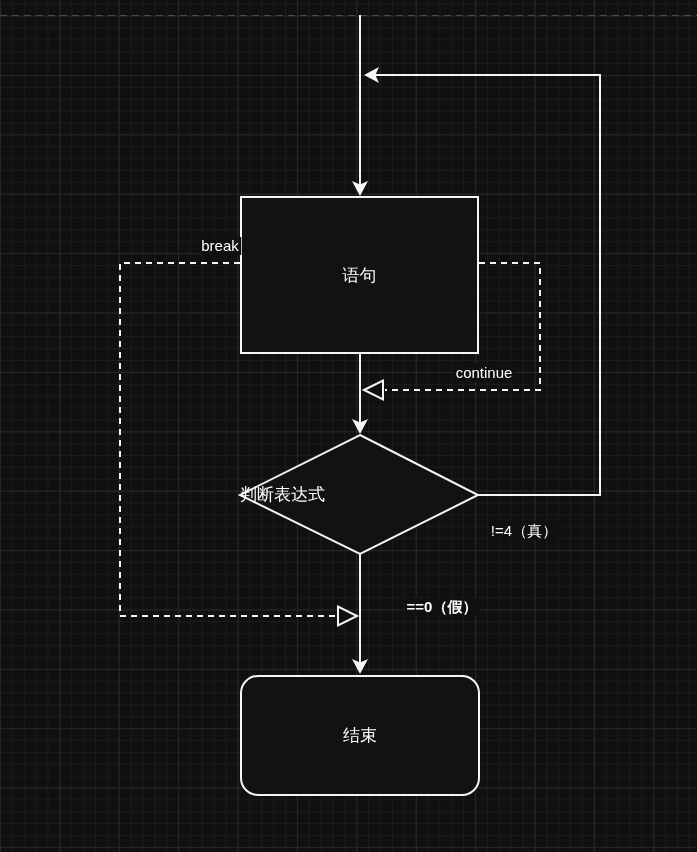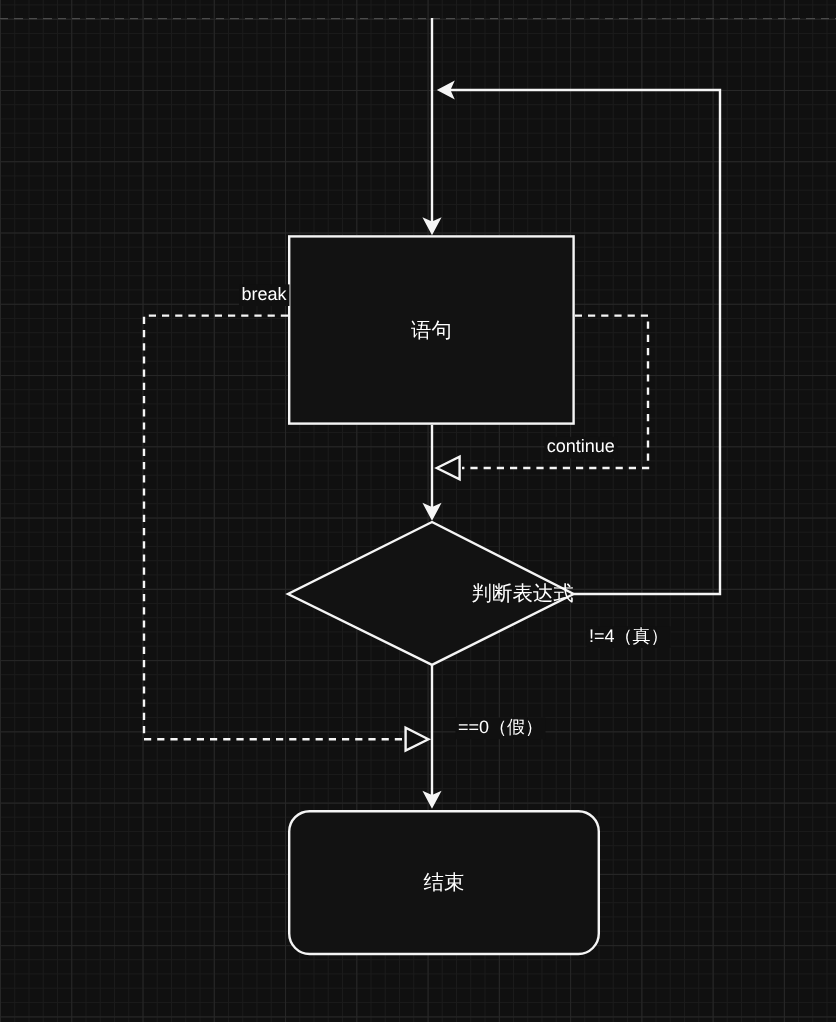--- a/index.html
+++ b/index.html
@@ -69,48 +69,48 @@
     justify-content: center;
     color: #ffffff;
     font-size: 17px;
   }
   .node.rect-statement {
     left: 240px; top: 196px;
     width: 239px; height: 158px;
   }
   .node.rounded-end {
     left: 240px; top: 675px;
-    width: 260px; height: 121px;
+    width: 240px; height: 121px;
     border-radius: 18px;
   }
   .diamond-label {
     position: absolute;
     left: 240px; top: 435px;
     width: 238px; height: 119px;
     display: flex;
     align-items: center;
-    justify-content: flex-end;
+    justify-content: flex-start;
     color: #ffffff;
     font-size: 17px;
     pointer-events: none;
   }
   .edge-label {
     position: absolute;
     transform: translate(-50%, -50%);
     color: #ffffff;
     font-size: 15px;
     line-height: 1.2;
     background: #101010;
     padding: 0 2px;
     white-space: nowrap;
   }
   .edge-label.lbl-break    { left: 180px; top: 246px; margin-left: 40px; }
   .edge-label.lbl-continue { left: 484px; top: 373px; }
   .edge-label.lbl-true     { left: 524px; top: 531px; }
-  .edge-label.lbl-false    { left: 417px; top: 607px; }
+  .edge-label.lbl-false    { left: 442px; top: 607px; font-weight: bold; }
 </style>
 </head>
 <body>
 
 <div class="canvas">
 
   <div class="page-boundary"></div>
 
   <svg class="edges" viewBox="0 0 697 852">
 

